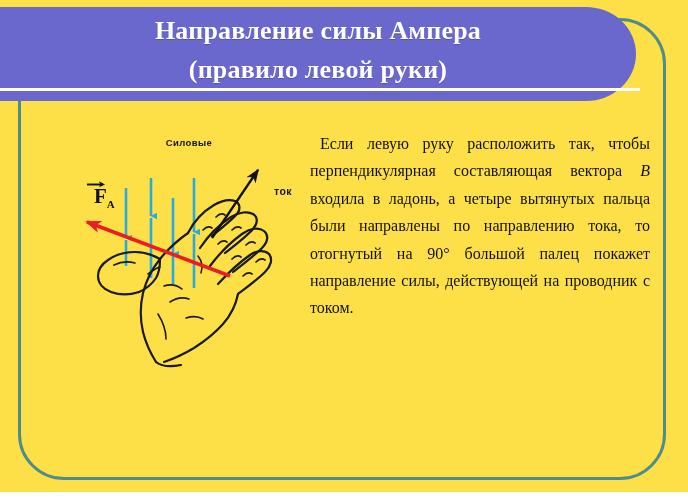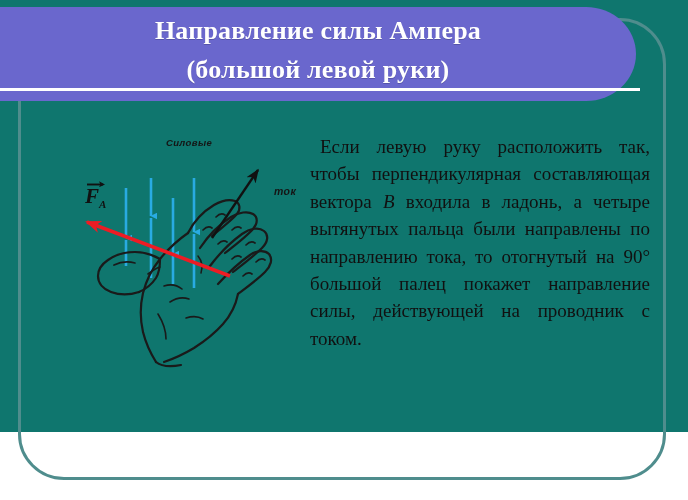--- a/index.html
+++ b/index.html
@@ -11,22 +11,22 @@
   body {
     width: 688px;
     height: 500px;
     overflow: hidden;
     font-family: "Liberation Serif", "DejaVu Serif", serif;
   }
 
   .slide {
     position: relative;
     width: 688px;
-    height: 432px;
-    background: #0f766e;
+    height: 492px;
+    background: #fde047;
   }
 
   
   .frame {
     position: absolute;
     left: 18px;
     top: 18px;
     width: 648px;
     height: 462px;
     border: 3px solid #4f8d8d;
@@ -93,21 +93,21 @@
     z-index: 6;
   }
 
   
   .body-text {
     position: absolute;
     left: 310px;
     top: 114px;
     width: 340px;
     font-family: "Liberation Serif", "DejaVu Serif", serif;
-    font-size: 19px;
+    font-size: 16px;
     line-height: 27.4px;
     color: #111111;
     text-align: justify;
     text-justify: inter-word;
     text-indent: 10px;
     word-spacing: 0px;
     hyphens: none;
   }
   .body-text .vec-b {
     font-style: italic;
@@ -123,46 +123,44 @@
     height: 260px;
   }
   .diagram svg { display: block; }
 
   .dg-label {
     position: absolute;
     font-family: "Liberation Sans", "DejaVu Sans", sans-serif;
     font-weight: 700;
     color: #151515;
     letter-spacing: 0.4px;
-    font-style: italic;
   }
   .lbl-field {
     left: 88px;
     top: 11px;
     width: 122px;
     text-align: center;
     font-size: 9.5px;
     line-height: 12px;
   }
   .lbl-current {
     left: 222px;
     top: 59px;
     font-size: 10.5px;
     margin-left: 12px;
   }
   .lbl-force {
     position: absolute;
-    left: 45px;
+    left: 54px;
     top: 60px;
     font-family: "Liberation Serif", "DejaVu Serif", serif;
     font-weight: 700;
     font-size: 21px;
     color: #111111;
     line-height: 1;
-    font-style: italic;
   }
   .lbl-force .sub {
     font-size: 11px;
     vertical-align: sub;
     font-weight: 700;
   }
   .force-arrowhat {
     position: absolute;
     left: 46px;
     top: 52px;
@@ -173,21 +171,21 @@
 </head>
 <body>
 
 <div class="slide">
 
   <div class="frame"></div>
 
   <div class="title-banner">
     <div class="title-lines">
       <div class="title-line1">Направление силы Ампера</div>
-      <div class="title-line2">(большой левой руки)</div>
+      <div class="title-line2">(правило левой руки)</div>
     </div>
   </div>
   <div class="title-underline"></div>
 
   <p class="body-text"><span>Если левую руку расположить так, чтобы перпендикулярная составляющая вектора </span><span class="vec-b">B</span><span> входила в ладонь, а четыре вытянутых пальца были направлены по направлению тока, то отогнутый на 90° большой палец покажет направление силы, действующей на проводник с током.</span></p>
 
   <div class="diagram">
 
     <svg width="268" height="260" viewBox="0 0 268 260" xmlns="http://www.w3.org/2000/svg">
 

